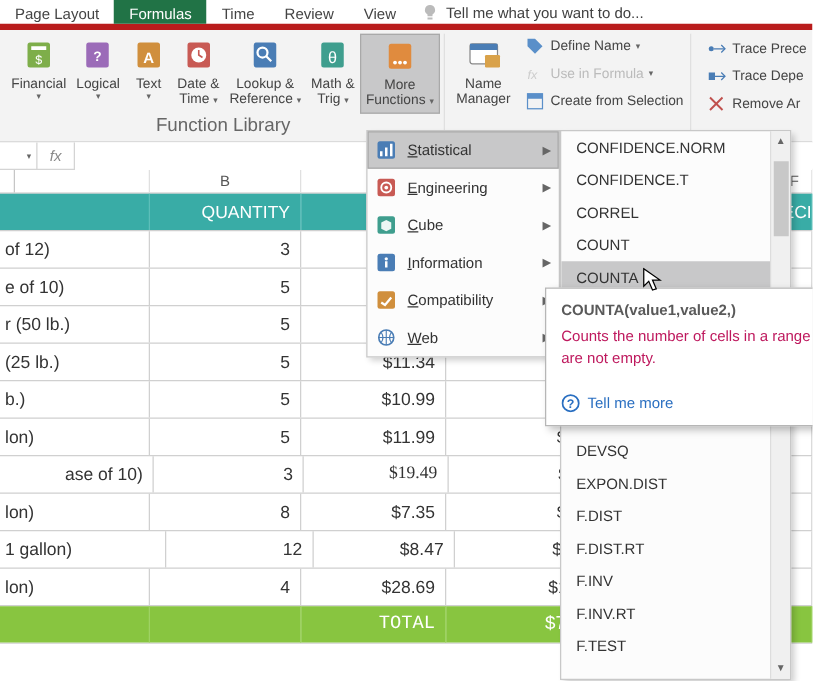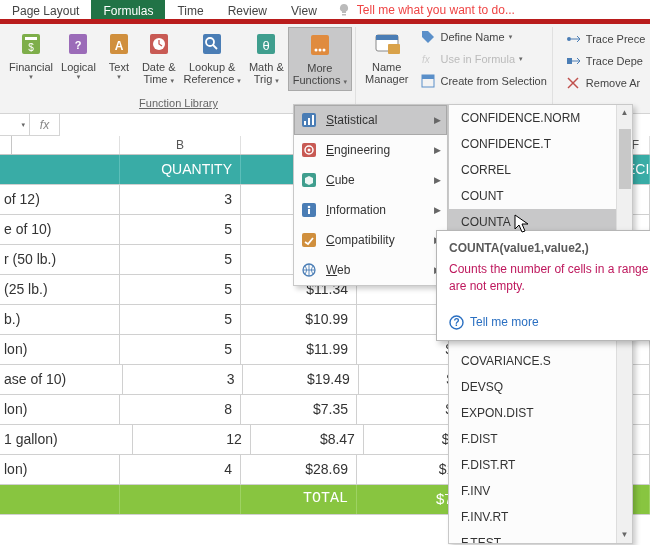--- a/index.html
+++ b/index.html
@@ -1,30 +1,30 @@
 <!DOCTYPE html>
 <html><head>
 <meta charset="utf-8">
 <style>
   * { box-sizing: border-box; margin: 0; padding: 0; font-family: "Segoe UI", Arial, sans-serif; }
   body { width: 650px; height: 545px; overflow: hidden; background: #fff; font-size: 12px; color: #444; position: relative; }
   .tabs { display: flex; background: #fff; height: 24px; border-bottom: 5px solid #b91c1c; align-items: stretch; }
   .tab { padding: 4px 12px; cursor: pointer; color: #444; font-size: 12px; }
   .tab.active { background: #217346; color: #fff; }
-  .tellme { display: flex; align-items: center; gap: 6px; color: #ef4444; margin-left: 8px; }
+  .tellme { display: flex; align-items: center; gap: 6px; color: #404040; margin-left: 8px; }
   .ribbon { display: flex; background: #f3f3f3; border-bottom: 1px solid #d4d4d4; height: 90px; align-items: flex-start; padding: 3px 2px 0 2px; gap: 2px; }
   .rgroup { display: flex; flex-direction: column; align-items: center; border-right: 1px solid #e0e0e0; padding: 0 3px; height: 86px; }
   .rgroup.noborder { border-right: none; align-items: center; }
   .btnrow { display: flex; }
   .rbtn { display: flex; flex-direction: column; align-items: center; justify-content: flex-start; padding: 2px 4px; cursor: pointer; min-width: 38px; text-align: center; }
   .rbtn .icon { width: 30px; height: 30px; display: flex; align-items: center; justify-content: center; margin-bottom: 2px; }
   .rbtn .lbl { font-size: 11px; line-height: 12px; color: #444; }
   .rbtn .lbl2 { font-size: 11px; line-height: 12px; color: #444; }
   .rbtn.active { background: #c8c8c9; border:1px solid #a9a9a9; }
-  .grouplabel { font-size: 11px; color: #666; margin-top: auto; padding-bottom: 4px; text-decoration: underline; }
+  .grouplabel { font-size: 15px; color: #666; margin-top: auto; padding-bottom: 4px; }
   .smallstack { display: flex; flex-direction: column; gap: 2px; padding-left: 6px; }
   .smallbtn { display: flex; align-items: center; gap: 4px; font-size: 11px; color: #444; padding: 2px 2px; cursor: pointer; white-space: nowrap; }
   .smallbtn .sicon { width: 16px; height: 16px; display:flex; align-items:center; justify-content:center; }
   .smallbtn.disabled { color: #bbb; }
   .drop-caret { font-size: 7px; color: #666; }
   .fxbar { display:flex; align-items:center; border-bottom:1px solid #d4d4d4; height:22px; background:#fff; }
   .namebox { width:30px; border-right:1px solid #d4d4d4; height:22px; display:flex; align-items:center; padding-left:6px; }
   .fxlabel { width:30px; text-align:center; font-style:italic; color:#888; border-right:1px solid #d4d4d4; height:22px; line-height:22px;}
   .fxinput { flex:1; padding-left:6px; height:22px; border:none; outline:none;}
   .sheet { position:relative; font-size:14px; color:#333; }
@@ -307,23 +307,23 @@
     </div>
   <div class="row">
       <div class="cell" style="width:120px;">lon)</div>
       <div class="cell num" style="width:121px;">5</div>
       <div class="cell num" style="width:116px;">$11.99</div>
       <div class="cell num" style="width:113px;">$5</div>
       <div class="cell" style="width:152px;"></div>
       <div class="cell" style="width:28px;"></div>
     </div>
   <div class="row">
-      <div class="cell" style="width:124px;">ase of 10)</div>
+      <div class="cell" style="width:124px;text-align:right;">ase of 10)</div>
       <div class="cell num" style="width:121px;">3</div>
-      <div class="cell num" style="width:116px;">$19.49</div>
+      <div class="cell num" style="width:116px;font-family:Liberation Serif, serif;">$19.49</div>
       <div class="cell num" style="width:113px;">$5</div>
       <div class="cell" style="width:152px;"></div>
       <div class="cell" style="width:28px;"></div>
     </div>
   <div class="row">
       <div class="cell" style="width:120px;">lon)</div>
       <div class="cell num" style="width:121px;">8</div>
       <div class="cell num" style="width:116px;">$7.35</div>
       <div class="cell num" style="width:113px;">$5</div>
       <div class="cell" style="width:152px;"></div>
@@ -424,21 +424,20 @@
 </div>
 
 <div class="menu menu2">
   <div class="scrollbox">
     <div class="fnitem">CONFIDENCE.NORM</div>
     <div class="fnitem">CONFIDENCE.T</div>
     <div class="fnitem">CORREL</div>
     <div class="fnitem">COUNT</div>
     <div class="fnitem hover">COUNTA</div>
     <div style="height:113px;"></div>
-    <div class="fnitem">COVARIANCE.S</div>
     <div class="fnitem">DEVSQ</div>
     <div class="fnitem">EXPON.DIST</div>
     <div class="fnitem">F.DIST</div>
     <div class="fnitem">F.DIST.RT</div>
     <div class="fnitem">F.INV</div>
     <div class="fnitem">F.INV.RT</div>
     <div class="fnitem">F.TEST</div>
 
   </div>
   <div class="scrollbar">

